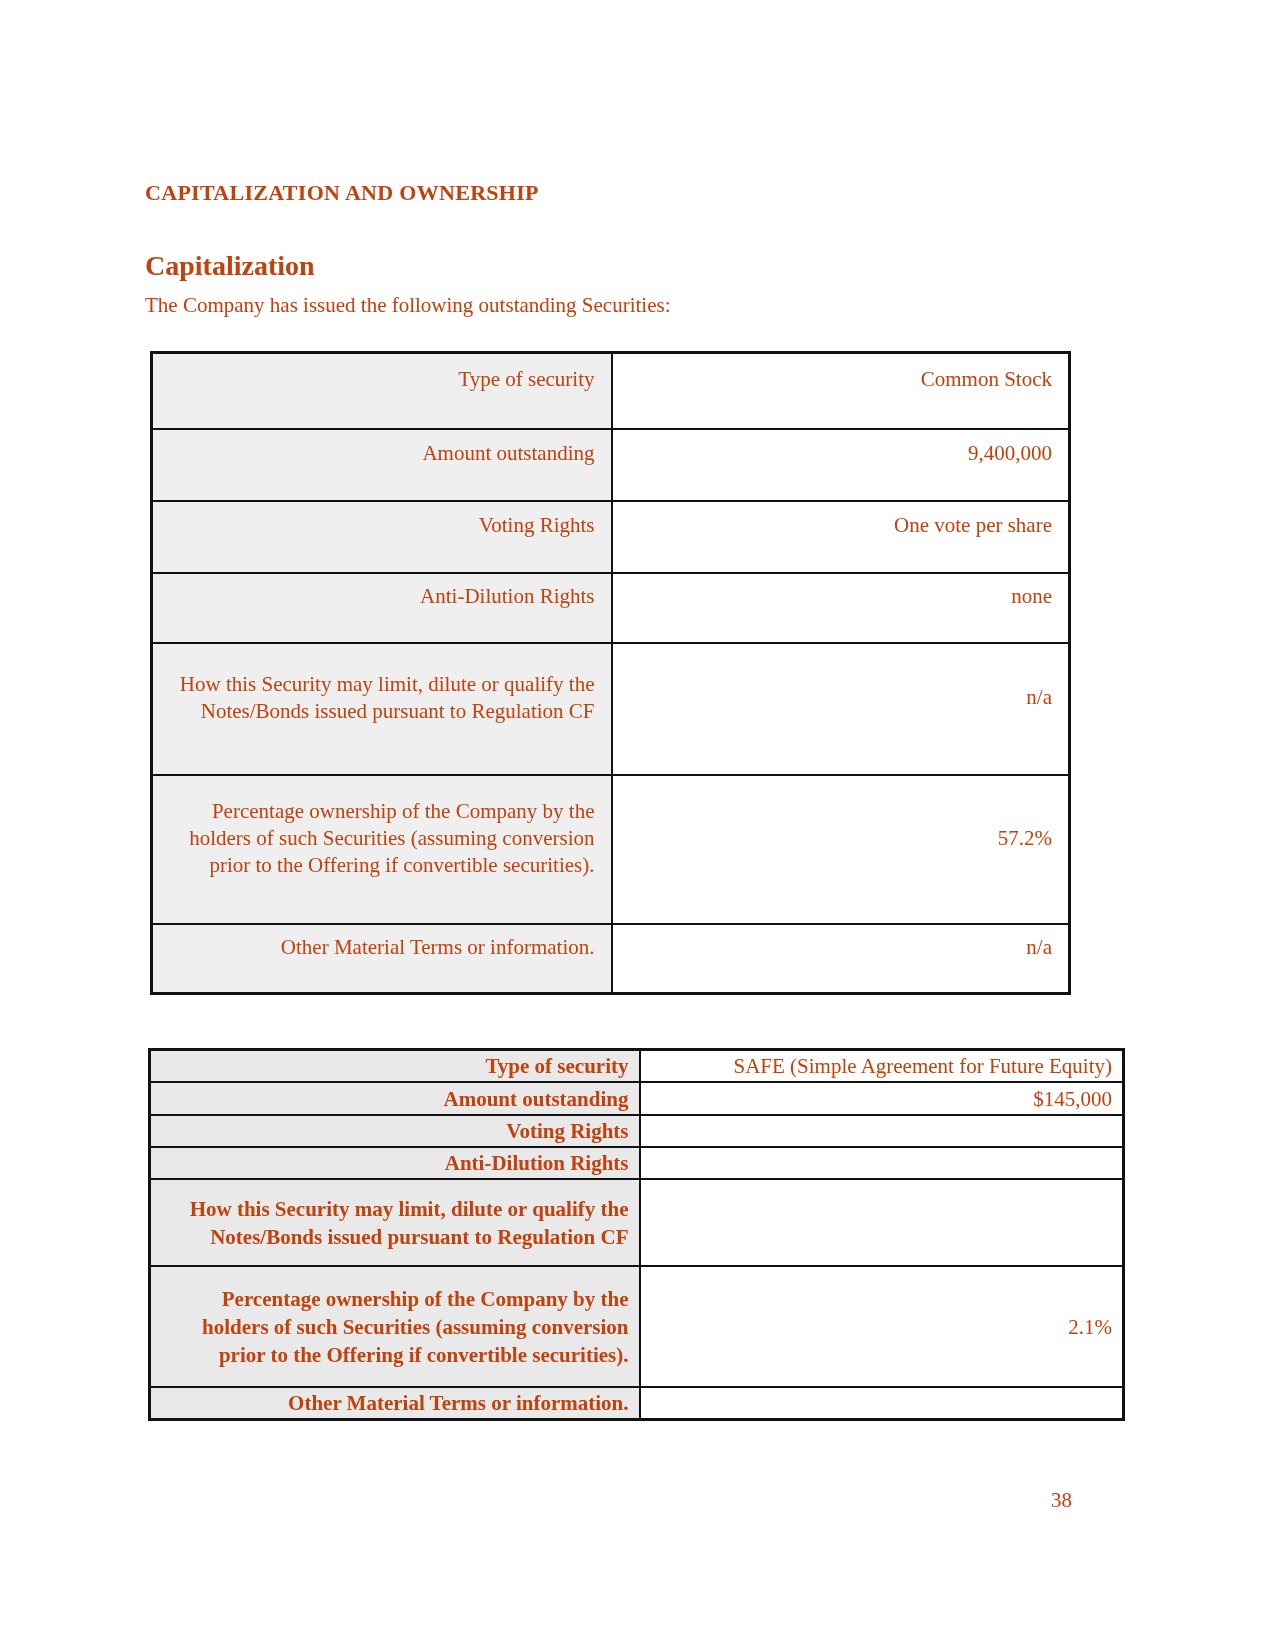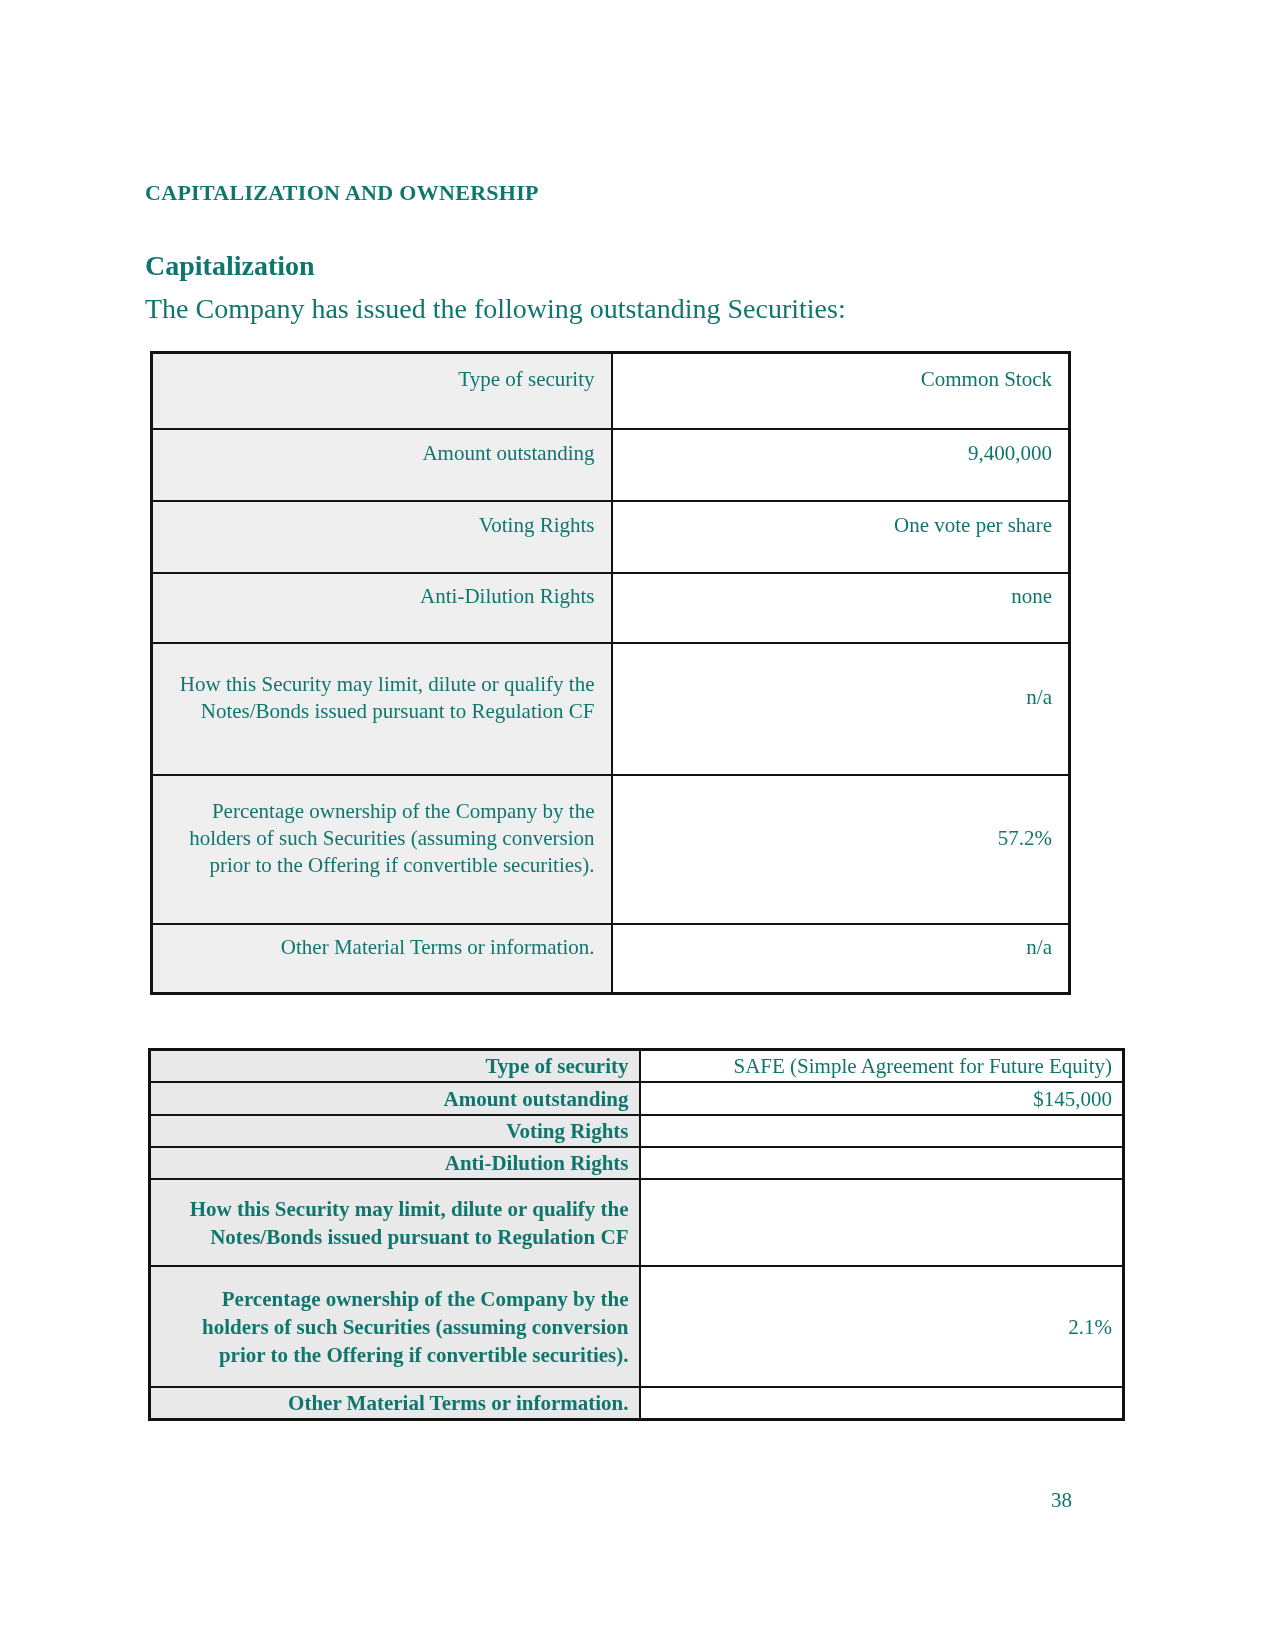--- a/index.html
+++ b/index.html
@@ -6,21 +6,21 @@
     margin: 0;
     padding: 0;
     background: #ffffff;
   }
   .page {
     position: relative;
     width: 1275px;
     height: 1650px;
     background: #ffffff;
     font-family: "Liberation Serif", "DejaVu Serif", serif;
-    color: #0f766e;
+    color: #c2410c;
     overflow: hidden;
   }
   .h1 {
     position: absolute;
     left: 145px;
     top: 180px;
     font-size: 22px;
     font-weight: bold;
     letter-spacing: 0.3px;
     white-space: nowrap;
@@ -30,21 +30,21 @@
     left: 145px;
     top: 250px;
     font-size: 28px;
     font-weight: bold;
     white-space: nowrap;
   }
   .intro {
     position: absolute;
     left: 145px;
     top: 293px;
-    font-size: 28px;
+    font-size: 21px;
     white-space: nowrap;
   }
   table.sec {
     position: absolute;
     border-collapse: collapse;
     table-layout: fixed;
     border: 3px solid #121212;
   }
   table.sec td {
     border: 2px solid #121212;

